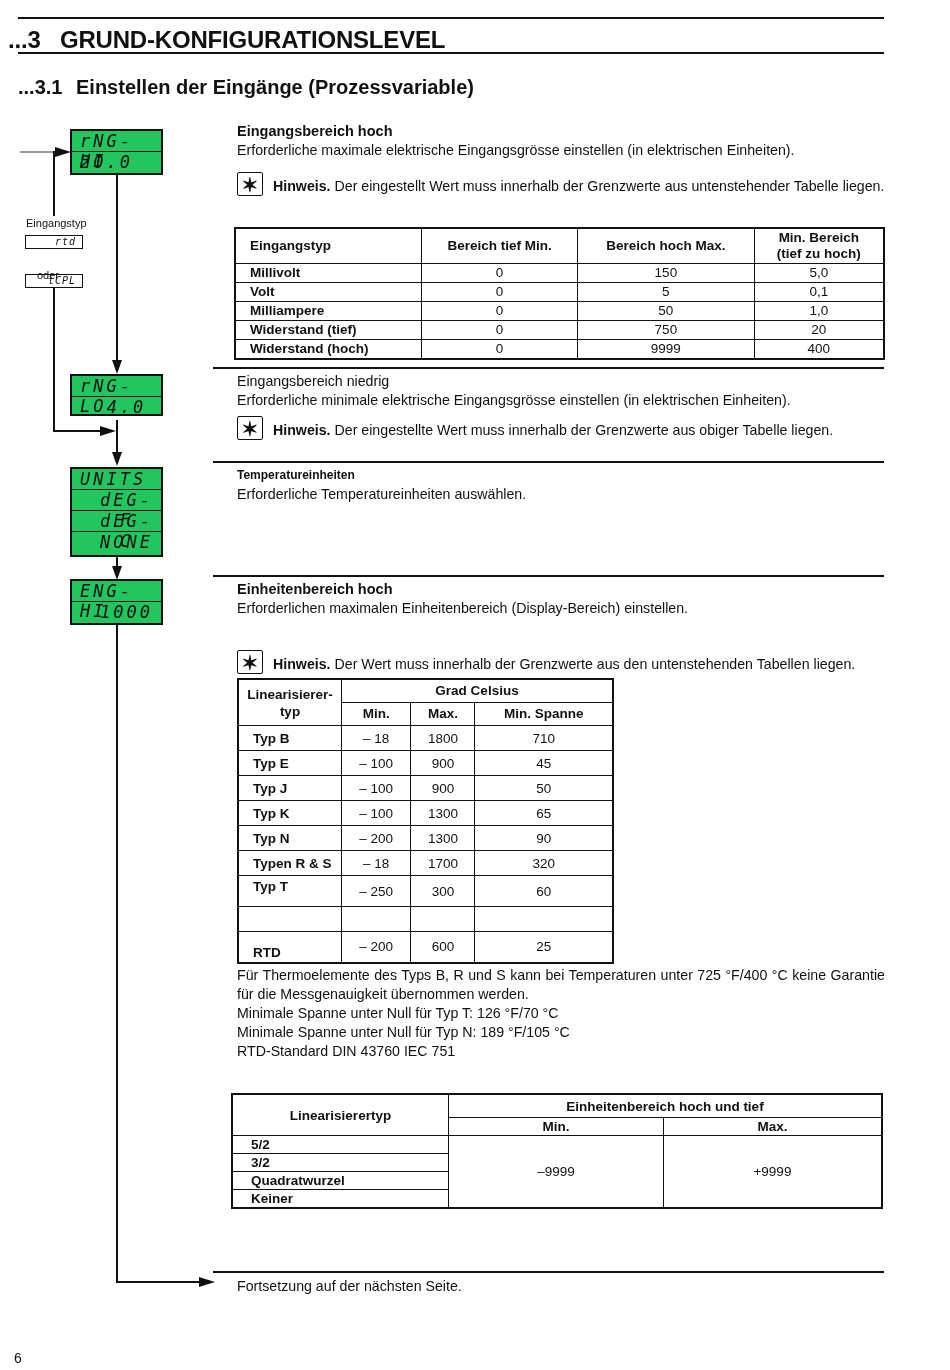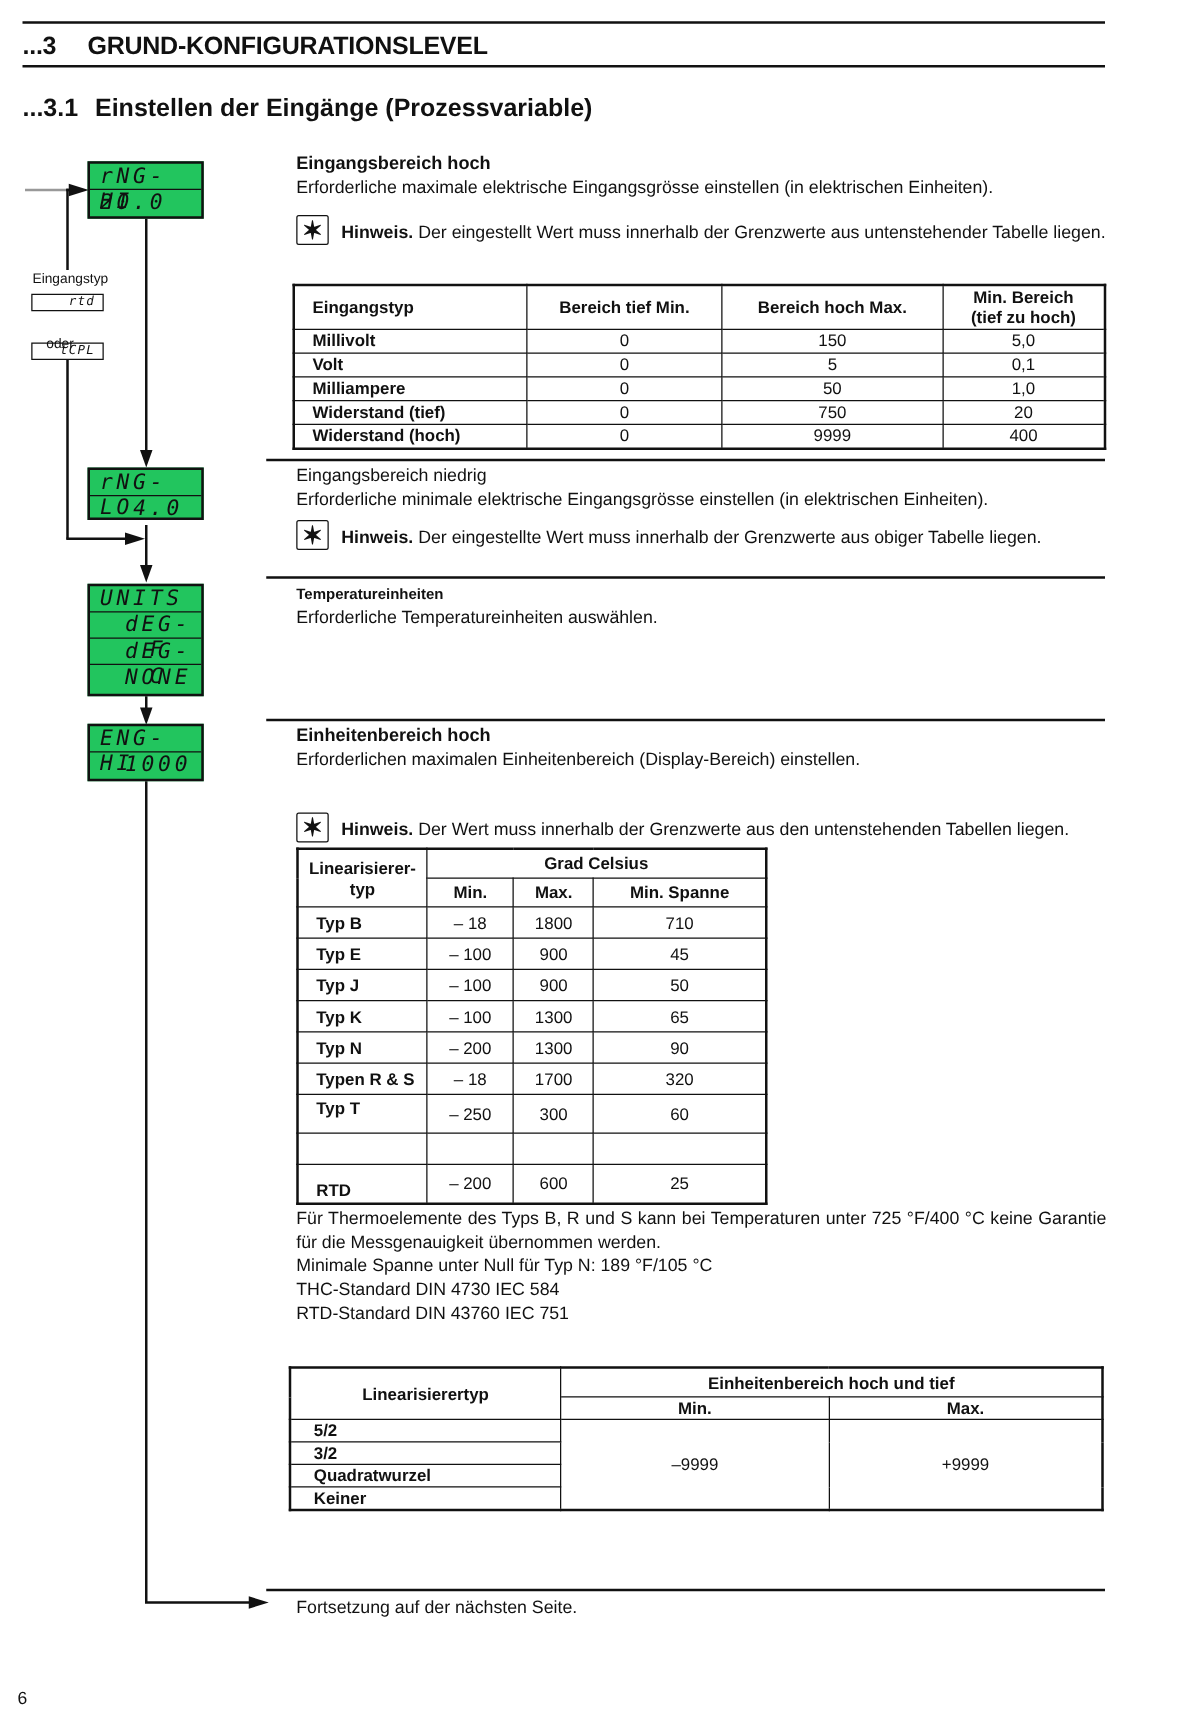--- a/index.html
+++ b/index.html
@@ -1,19 +1,19 @@
 <!DOCTYPE html>
 <html><head>
 <meta charset="utf-8">
 <style>
   html, body { margin:0; padding:0; background:#fff; }
   body { width:950px; height:1370px; position:relative; font-family:"Liberation Sans", sans-serif; color:#111; overflow:hidden; }
   .abs { position:absolute; }
   .hr { position:absolute; background:#111; height:2px; }
-  .h1 { left:18px; top:26px; font-size:20px; font-weight:bold; letter-spacing:-0.2px; }
+  .h1 { left:8px; top:26px; font-size:24px; font-weight:bold; letter-spacing:-0.2px; }
   .h1 .num { display:inline-block; width:52px; }
   .h2 { left:18px; top:76px; font-size:20px; font-weight:bold; }
   .h2 .num { display:inline-block; width:58px; }
   .txt { font-size:14.2px; line-height:19px; }
   .bold { font-weight:bold; }
   .note-icon { display:inline-block; width:26px; height:24px; border:1.5px solid #111; border-radius:2px; text-align:center; line-height:24px; font-size:20px; font-weight:bold; vertical-align:bottom; margin-right:10px; box-sizing:border-box; }
   .lcd { position:absolute; border:2px solid #111; background:#22c55e; box-sizing:border-box; }
   .lcd .row { height:21px; border-bottom:1.5px solid #111; box-sizing:border-box; font-family:"DejaVu Sans Mono", monospace; font-style:italic; font-size:17px; letter-spacing:3px; line-height:20px; padding:0 8px; }
   .lcd .row:last-child { border-bottom:none; }
   .lcd .r { text-align:center;padding-left:28px; }
@@ -218,22 +218,22 @@
         <td class="first" style="vertical-align:bottom; padding-bottom:2px;">RTD</td>
         <td>– 200</td>
         <td>600</td>
         <td>25</td>
       </tr>
 </tbody>
   </table>
 
 <div class="abs txt" style="left:237px; top:966px; width:648px; text-align:justify;">
   <div>Für Thermoelemente des Typs B, R und S kann bei Temperaturen unter 725 °F/400 °C keine Garantie für die Messgenauigkeit übernommen werden.</div>
+  <div>Minimale Spanne unter Null für Typ T: 126 °F/70 °C</div>
   <div>Minimale Spanne unter Null für Typ N: 189 °F/105 °C</div>
-  <div>THC-Standard DIN 4730 IEC 584</div>
   <div>RTD-Standard DIN 43760 IEC 751</div>
 </div>
 
 <table class="t3">
   <tbody>
       <tr>
     <th rowspan="2" style="width:203px;">Linearisierertyp</th>
     <th colspan="2">Einheitenbereich hoch und tief</th>
   </tr>
   <tr>

